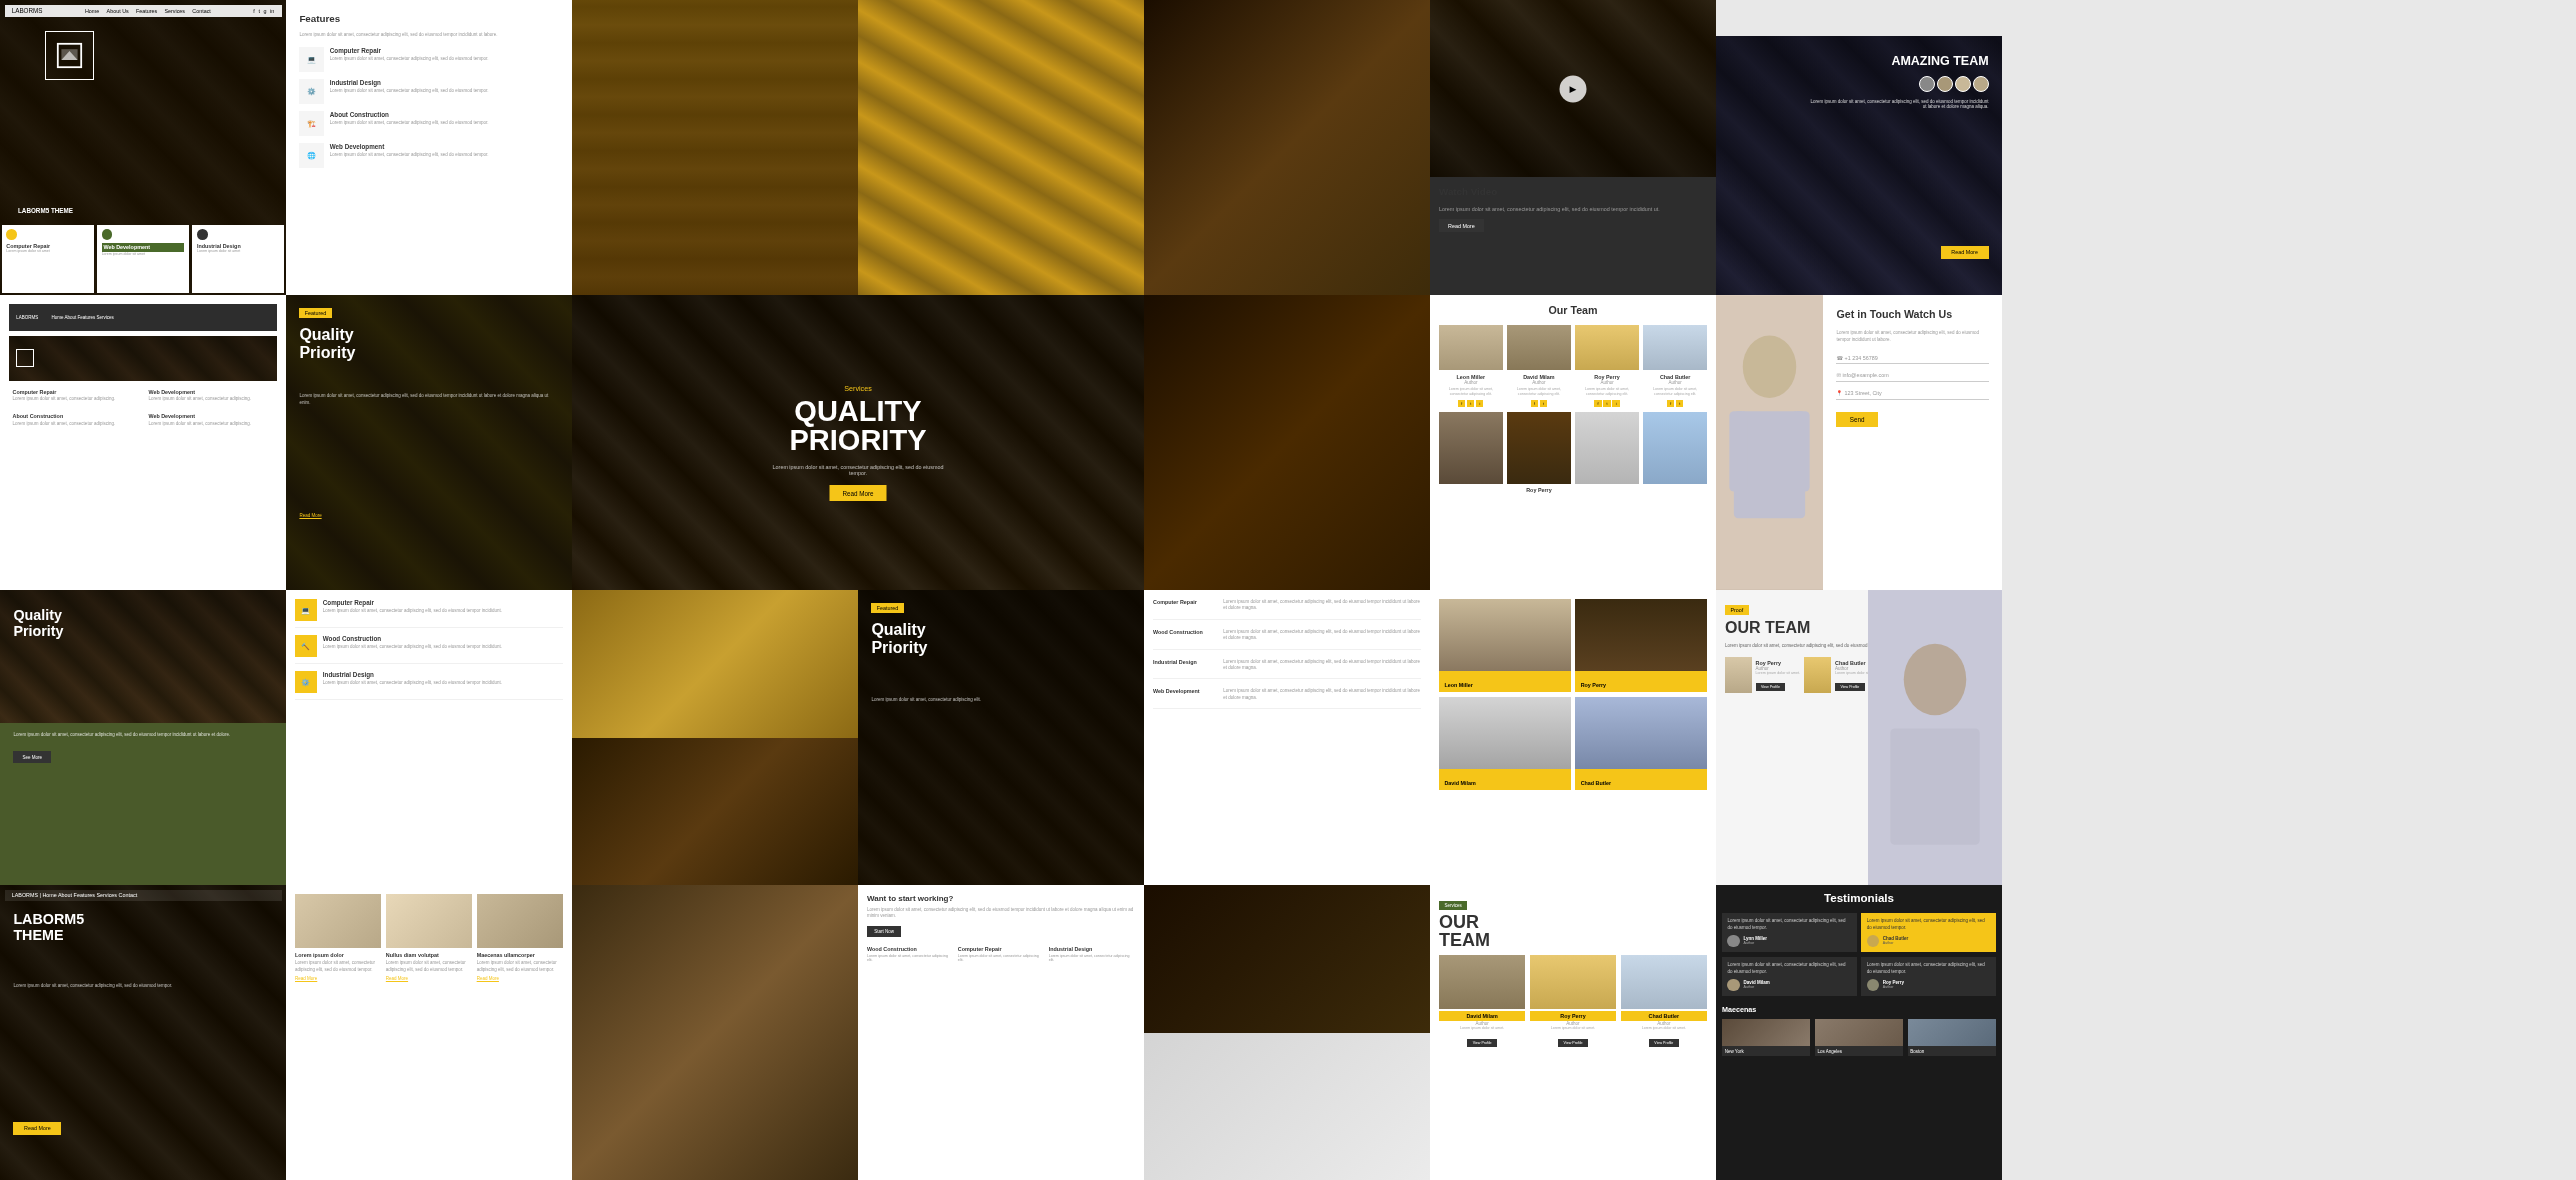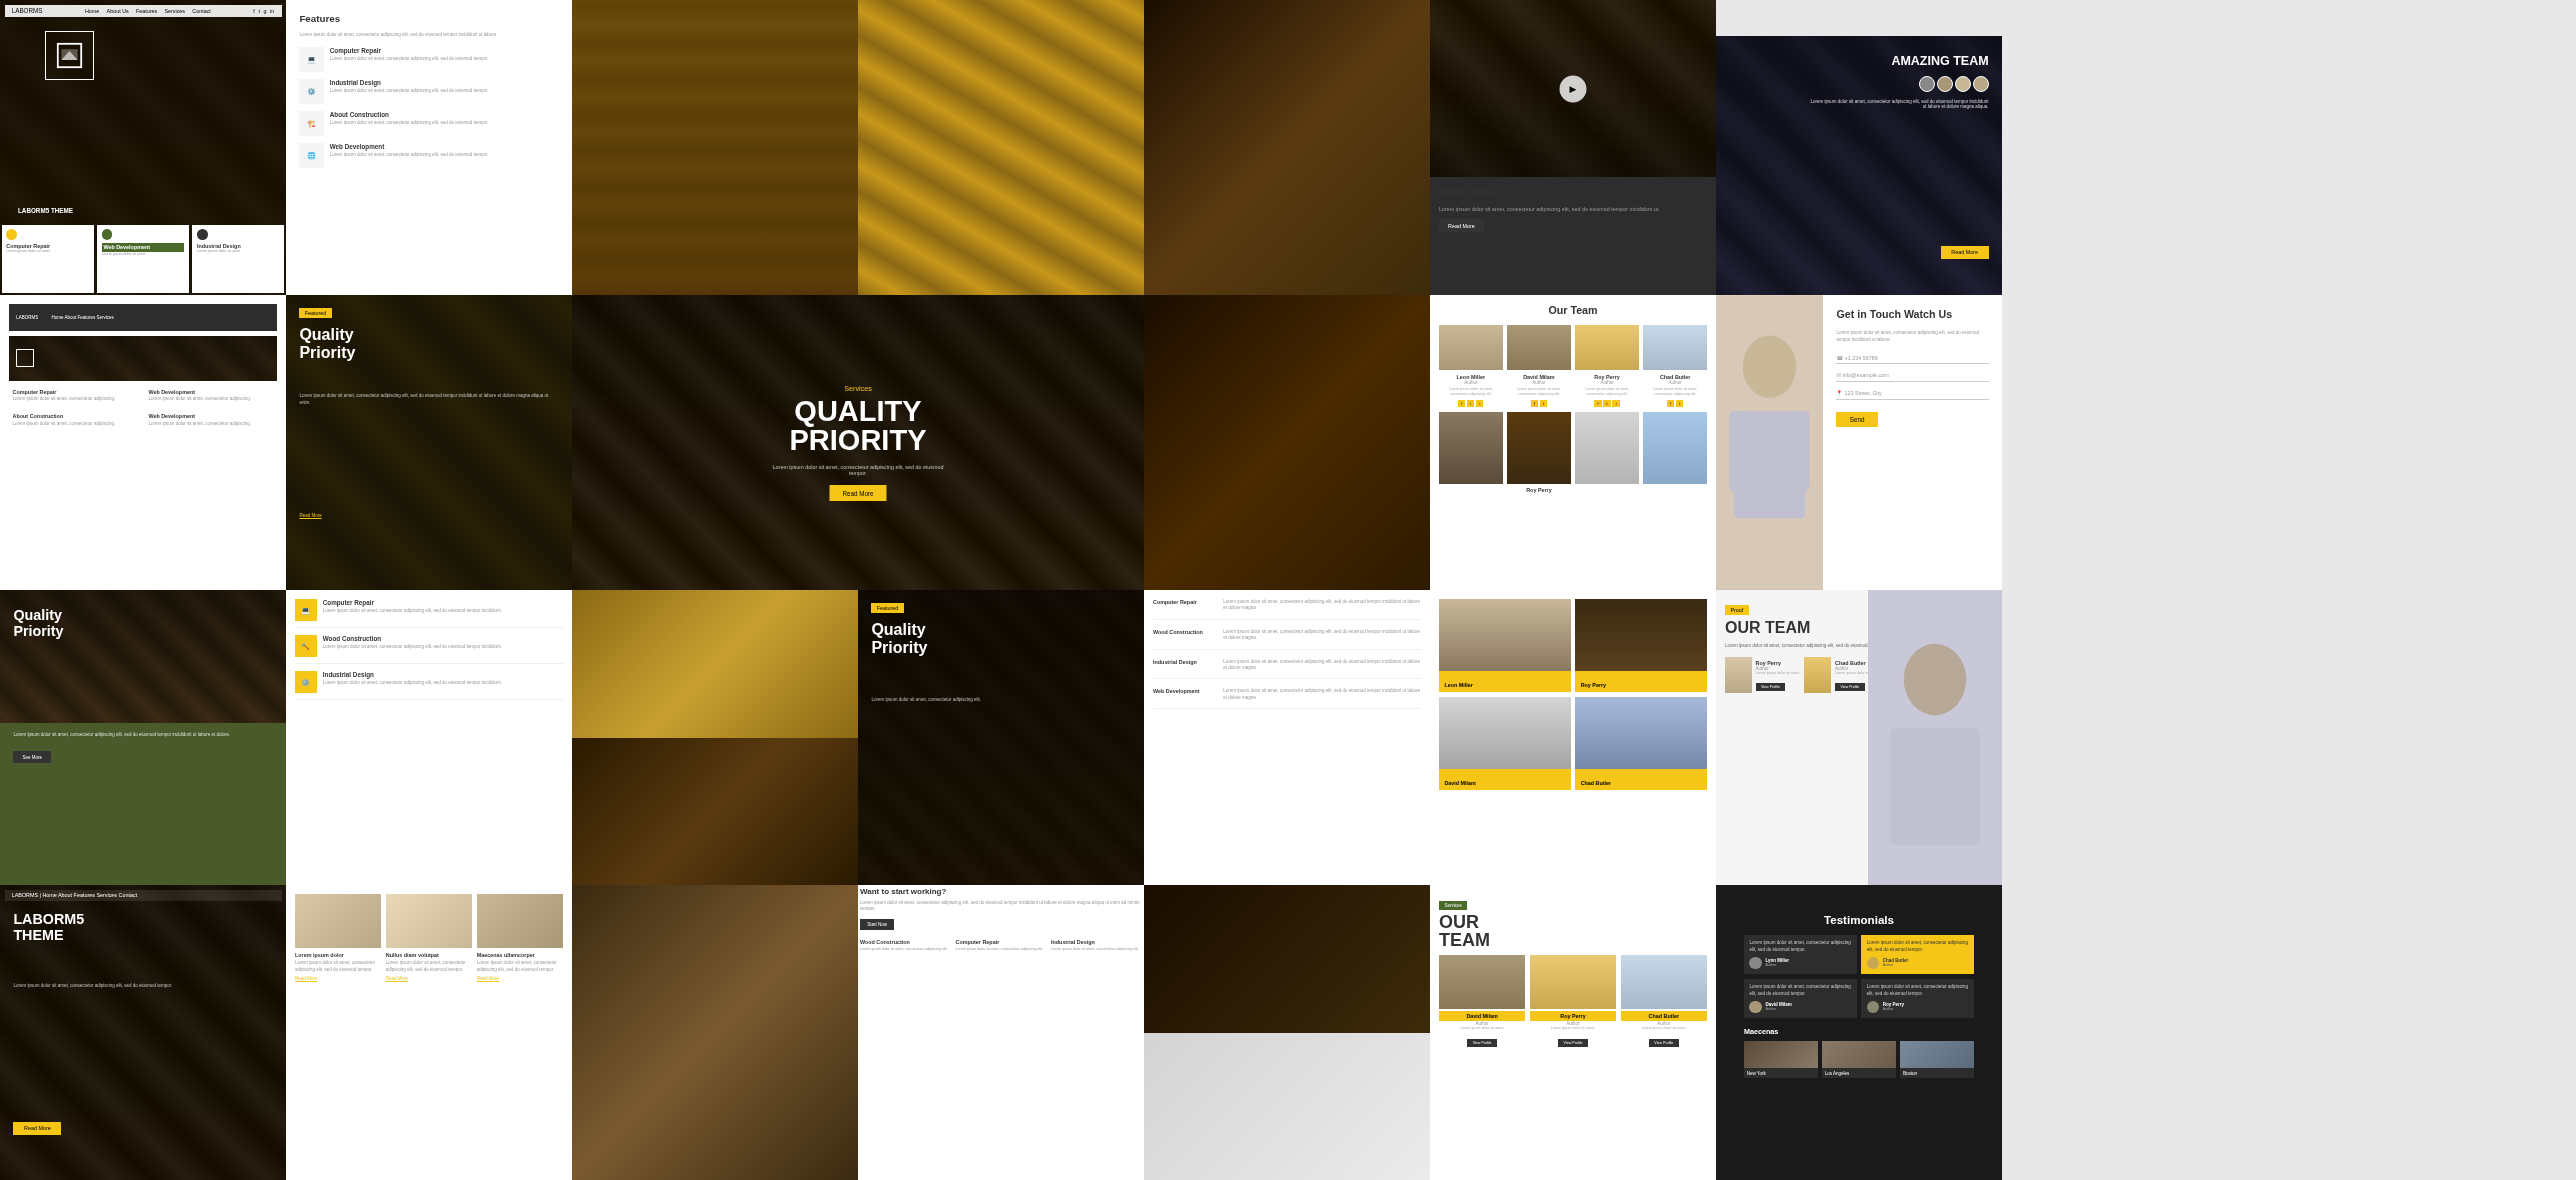--- a/index.html
+++ b/index.html
@@ -888,21 +888,21 @@
       width: 100%;
       height: 100%;
       background: linear-gradient(135deg, #3a2a10, #7a5a30, #3a2a10);
     }
 
     
     .card-25 {
       grid-column: 4 / 5;
       grid-row: 4 / 5;
       background: #fff;
-      padding: 2px;
+      padding: 9px;
     }
     .card-25 .want-section {
       margin-bottom: 9px;
     }
     .card-25 .want-section h3 {
       font-size: 8px;
       font-weight: bold;
       color: #333;
       margin-bottom: 3.6px;
     }
@@ -1011,21 +1011,21 @@
       font-size: 3.6px;
       display: inline-block;
       margin-top: 1.8px;
     }
 
     
     .card-28 {
       grid-column: 7 / 8;
       grid-row: 4 / 5;
       background: #1a1a1a;
-      padding: 28px;
+      padding: 6px;
     }
     .card-28 h2 {
       font-size: 11.6px;
       font-weight: bold;
       color: #fff;
       text-align: center;
       margin-bottom: 9px;
     }
     .card-28 .testimonial-grid {
       display: grid;

